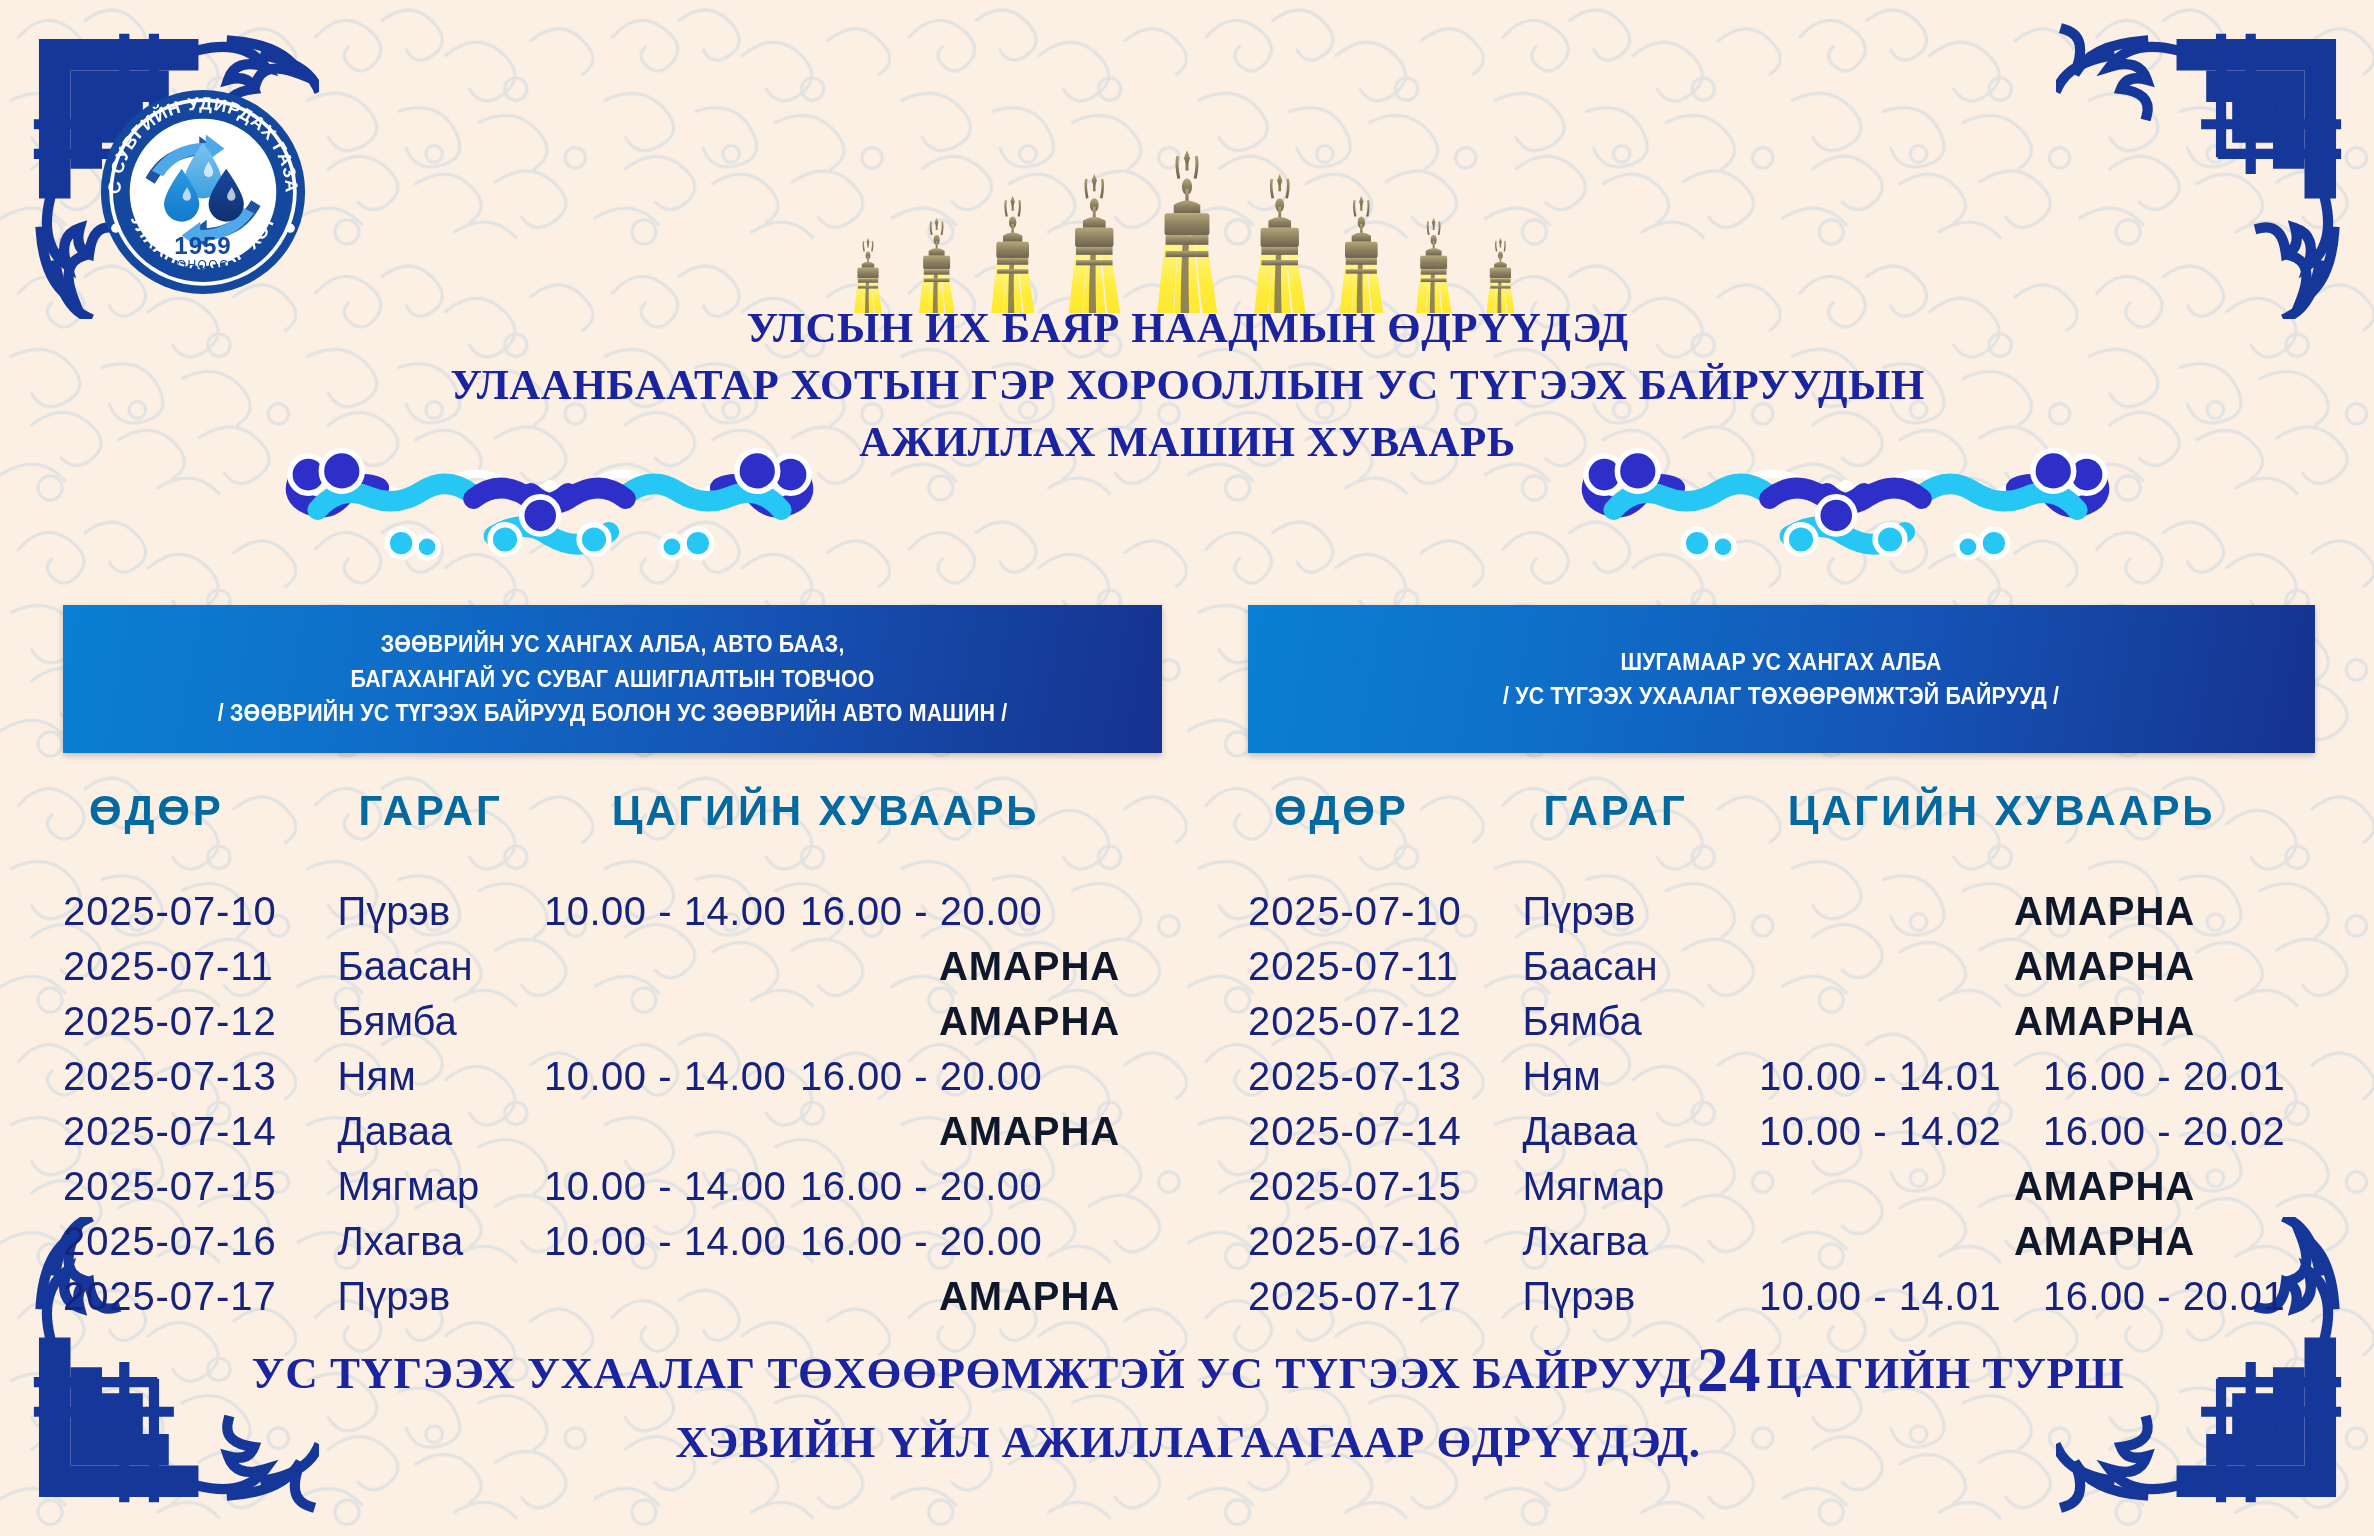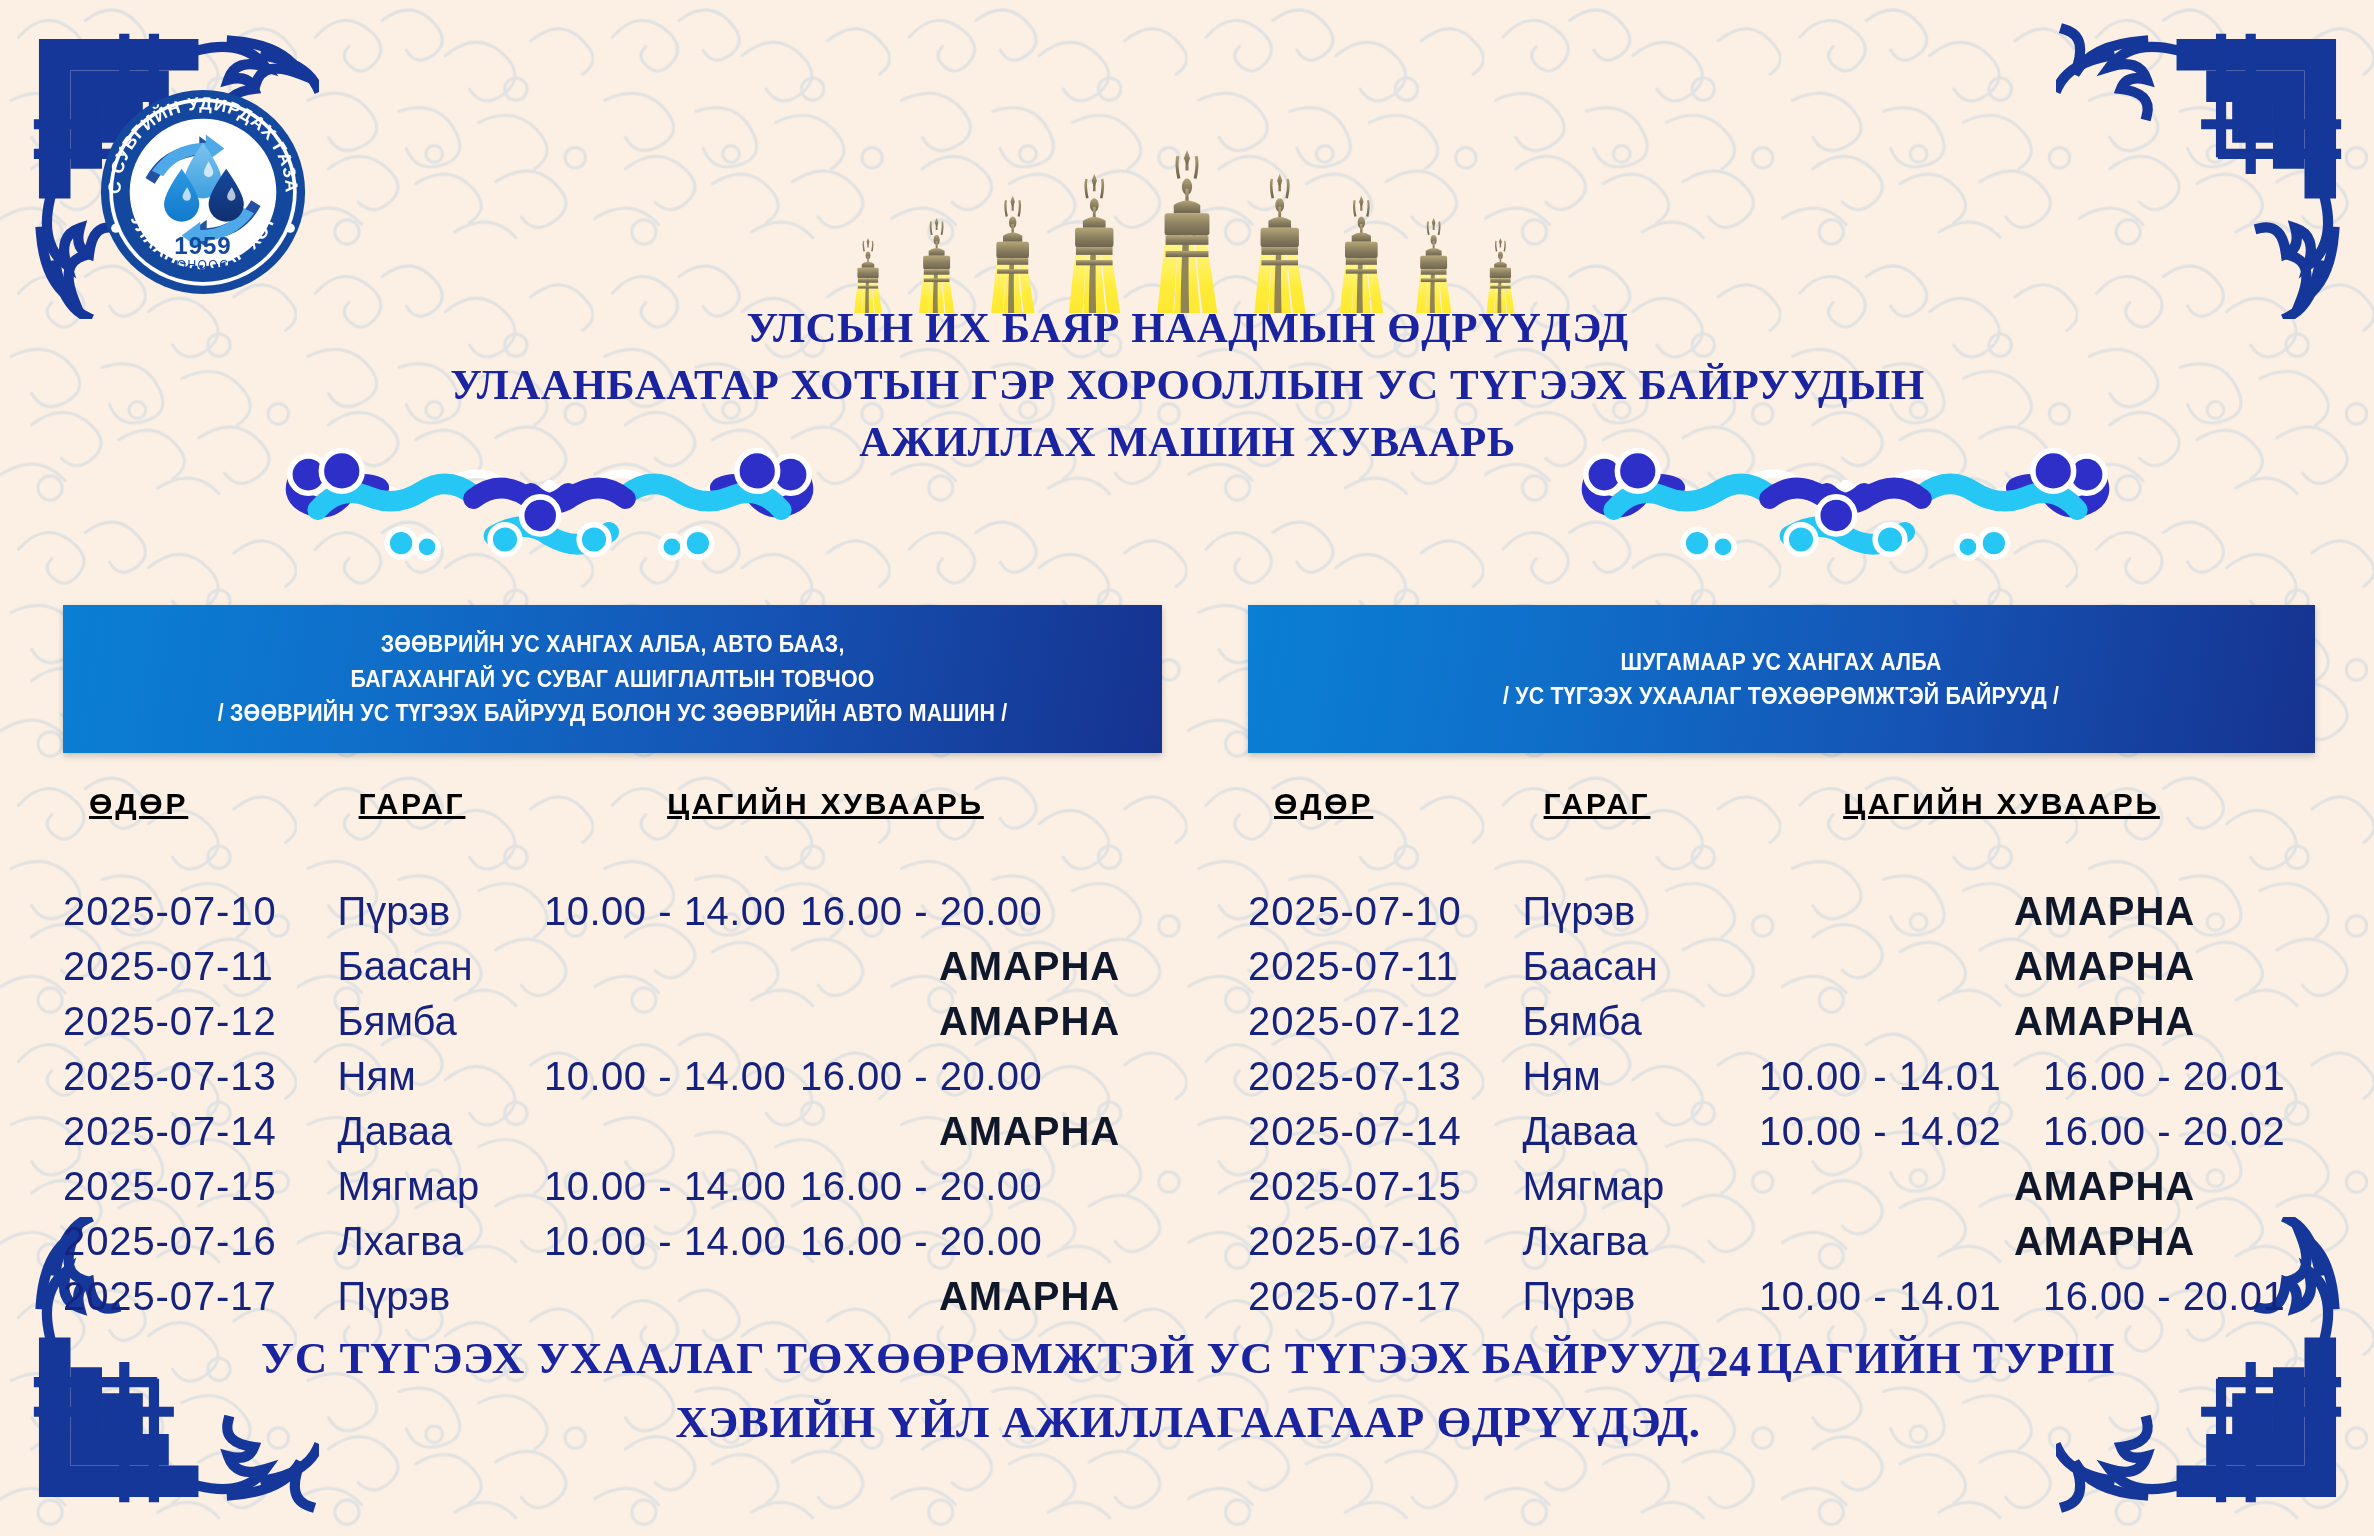--- a/index.html
+++ b/index.html
@@ -79,26 +79,25 @@
   
   .table-block{ position:absolute; top:787px; }
   #table-left{  left:63px;  width:1113px; }
   #table-right{ left:1248px; width:1095px; }
 
   .hdr-row{
     display:grid;
     grid-template-columns:269px 199px 1fr;
     font-family:"Liberation Sans", sans-serif;
     font-weight:700;
-    font-size:30px;
-    color:#000000;
+    font-size:42px;
+    color:#0369a1;
     letter-spacing:2.8px;
     height:80px;
     align-items:start;
-    text-decoration:underline;
   }
   .hdr-row .h-date{ padding-left:26px; }
   .hdr-row .h-day { padding-left:5.6px;margin-left:21px; }
   .hdr-row .h-sch { text-align:center; padding-right:56px; }
 
   .rows{ margin-top:16.7px; }
   .row{
     display:grid;
     grid-template-columns:269px 199px 1fr;
     align-items:center;
@@ -136,21 +135,21 @@
     position:absolute; left:186px; top:1328px; width:2004px;
     text-align:center;
     font-family:"Liberation Serif", serif;
     font-weight:700;
     font-size:45px;
     line-height:1.34;
     color:#1a23a0;
     letter-spacing:0.5px;
   }
   #footer .big{
-    font-size:44px;
+    font-size:63px;
     font-weight:700;
     vertical-align:-2.8px;
     padding:0 5.6px;
   }
   #footer div{ white-space:nowrap; }
 </style>
 </head>
 <body>
 
 <svg id="bg-pattern" viewBox="0 0 2560 1656" preserveAspectRatio="none">

